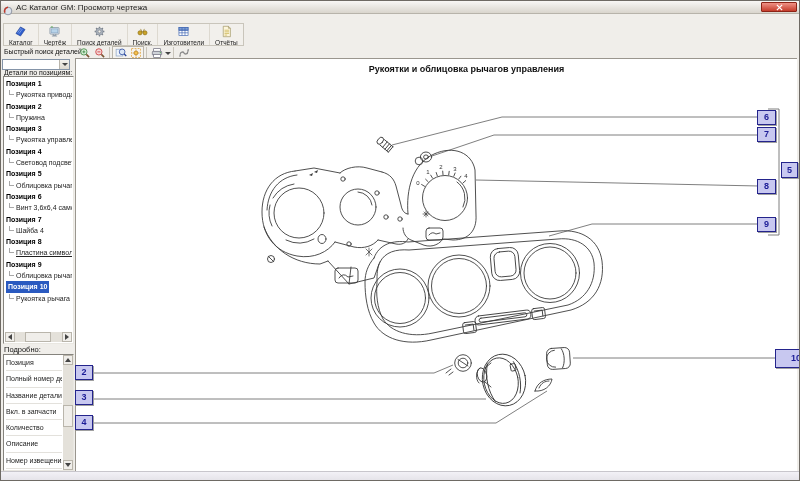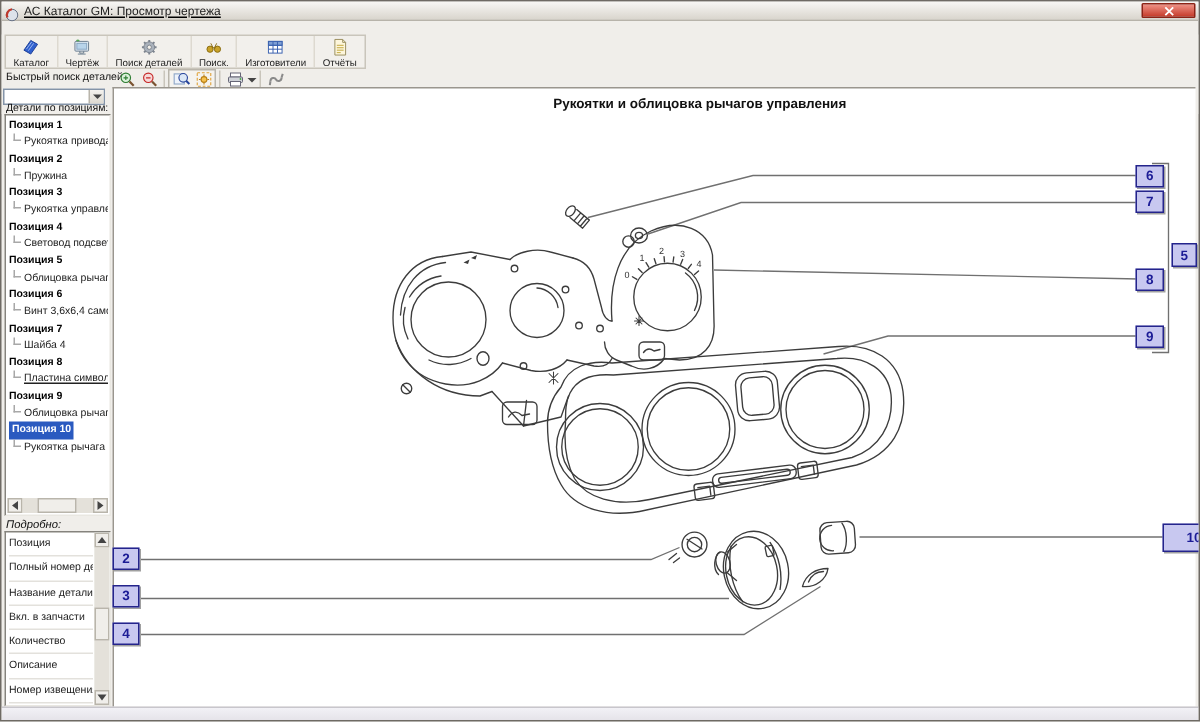--- a/index.html
+++ b/index.html
@@ -3,21 +3,21 @@
 <meta charset="utf-8">
 <style>
   * { margin:0; padding:0; box-sizing:border-box; }
   html,body { width:800px; height:481px; }
   body { font-family:"Liberation Sans", sans-serif; background:#fff; }
   .window { position:relative; width:800px; height:481px; background:#f0eeea; border:1px solid #6e6a64; overflow:hidden; }
 
   
   .titlebar { position:absolute; left:0; top:0; width:798px; height:13px;
     background:linear-gradient(#f8f7f5,#d9d5cd); border-bottom:1px solid #b7b3aa;
-    display:flex; align-items:center; padding:0 2px;text-decoration:underline; }
+    display:flex; align-items:center; padding:0 2px; }
   .app-icon { width:10px; height:10px; display:inline-block; }
   .title-text { font-size:8px; color:#1c1c1c; margin-left:3px; white-space:nowrap; }
   .close-btn { margin-left:auto; width:36px; height:10px; background:linear-gradient(#ef9286,#c53c2b);
     border:1px solid #8c2316; border-radius:1px; display:flex; align-items:center; justify-content:center; }
 
   
   .menubar { position:absolute; left:0; top:13px; width:798px; height:9px;
     display:flex; align-items:center; font-size:7.5px; padding-left:3px; background:#f0eeea; }
   .menu-item { padding:0 6px; color:#111; }
 
@@ -68,21 +68,21 @@
     display:flex; align-items:center; justify-content:center; flex:none; }
   .sb-track { flex:1; position:relative; background:#e4e1da; }
   .sb-thumb-h { position:absolute; left:10px; top:0; width:26px; height:10px; background:#f0eeea;
     border:1px solid #b9b5ab; }
   .tri-l { width:0;height:0;border-top:3px solid transparent;border-bottom:3px solid transparent;border-right:4px solid #444; }
   .tri-r { width:0;height:0;border-top:3px solid transparent;border-bottom:3px solid transparent;border-left:4px solid #444; }
   .tri-u { width:0;height:0;border-left:3px solid transparent;border-right:3px solid transparent;border-bottom:4px solid #444; }
   .tri-d { width:0;height:0;border-left:3px solid transparent;border-right:3px solid transparent;border-top:4px solid #444; }
 
   
-  .details-label { position:absolute; left:3px; top:344px; font-size:7.5px; color:#111;font-style:italic; }
+  .details-label { position:absolute; left:3px; top:344px; font-size:7.5px; color:#111; }
   .details-box { position:absolute; left:2px; top:353px; width:71px; height:117px; background:#fff;
     border:1px solid; border-color:#85837d #e9e7e1 #e9e7e1 #85837d; overflow:hidden; }
   .detail-rows { position:absolute; left:2px; top:0; right:11px; bottom:0; overflow:hidden; }
   .detail-row { height:16.3px; font-size:7px; color:#222; white-space:nowrap; overflow:hidden;
     border-bottom:1px solid #e3e1dc; padding-top:4px; }
   .vscroll { position:absolute; right:0; top:0; bottom:0; width:10px; background:#ece9e2;
     display:flex; flex-direction:column; }
   .sb-track-v { flex:1; position:relative; background:#e4e1da; }
   .sb-thumb-v { position:absolute; top:40px; left:0; width:10px; height:22px; background:#f0eeea;
     border:1px solid #b9b5ab; }

